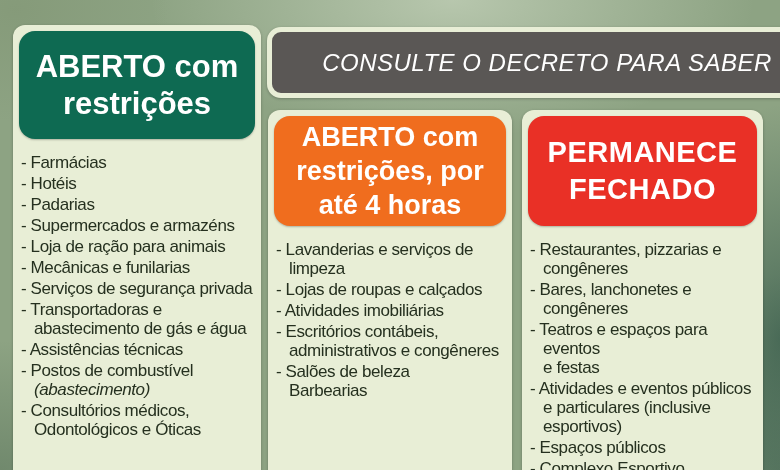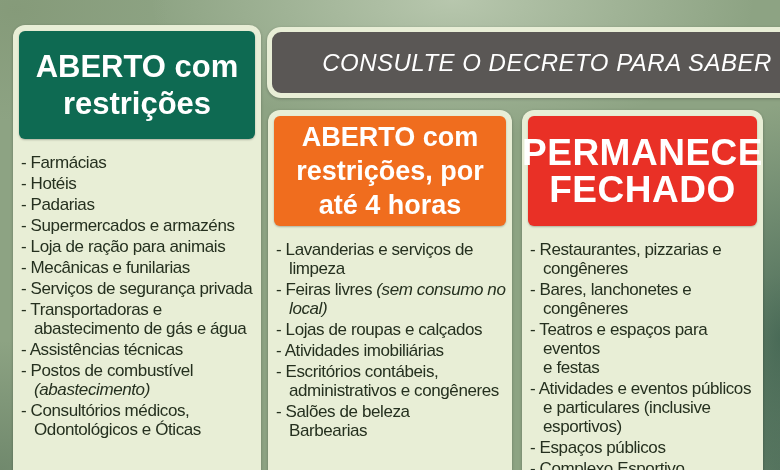--- a/index.html
+++ b/index.html
@@ -15,27 +15,27 @@
       radial-gradient(ellipse 220px 160px at 2% 2%, rgba(126,146,112,0.50), rgba(126,146,112,0) 70%);
   }
   .panel{
     position:absolute;background:#e8eed6;border-radius:12px;
     box-shadow:0 1px 3px rgba(0,0,0,0.28);
   }
   #panel-left{left:13px;top:25px;width:248px;height:520px;}
   #panel-mid{left:268px;top:110px;width:244px;height:520px;}
   #panel-right{left:522px;top:110px;width:241px;height:520px;}
   .header-box{
-    margin:6px;border-radius:6px;display:flex;flex-direction:column;
+    margin:6px;border-radius:16px;display:flex;flex-direction:column;
     justify-content:center;align-items:center;color:#ffffff;font-weight:bold;
     text-align:center;box-shadow:0 1px 2px rgba(0,0,0,0.25);
   }
   #hdr-left{height:108px;font-size:31px;line-height:37px;}
   #hdr-mid{height:110px;font-size:27px;line-height:34px;}
-  #hdr-right{height:110px;font-size:37px;line-height:37px;letter-spacing:0.5px;}
+  #hdr-right{height:110px;font-size:29px;line-height:37px;letter-spacing:0.5px;}
   .banner{
     position:absolute;left:267px;top:27px;width:560px;height:71px;
     box-sizing:border-box;border:5px solid #e8eed6;border-radius:14px;
     display:flex;flex-direction:column;justify-content:center;align-items:center;
     color:#ffffff;font-style:italic;font-size:24px;line-height:29px;
     text-align:center;letter-spacing:0.5px;box-shadow:0 1px 3px rgba(0,0,0,0.25);
   }
   .banner span{display:block;}
   .header-box span{display:block;}
   .list{
@@ -81,22 +81,20 @@
 
   <div class="panel" id="panel-mid">
     <div class="header-box" id="hdr-mid" style="background: rgb(240, 109, 30);">
       <span>ABERTO com</span>
       <span>restrições, por</span>
       <span>até 4 horas</span>
     </div>
     <ul class="list">
         <li><span>- Lavanderias e serviços de
 limpeza</span></li>
-        <li><span>- Feiras livres </span><span class="it">(sem consumo no
-local)</span></li>
         <li><span>- Lojas de roupas e calçados</span></li>
         <li><span>- Atividades imobiliárias</span></li>
         <li><span>- Escritórios contábeis,
 administrativos e congêneres</span></li>
         <li><span>- Salões de beleza
 Barbearias</span></li>
       </ul>
   </div>
 
   <div class="panel" id="panel-right">

